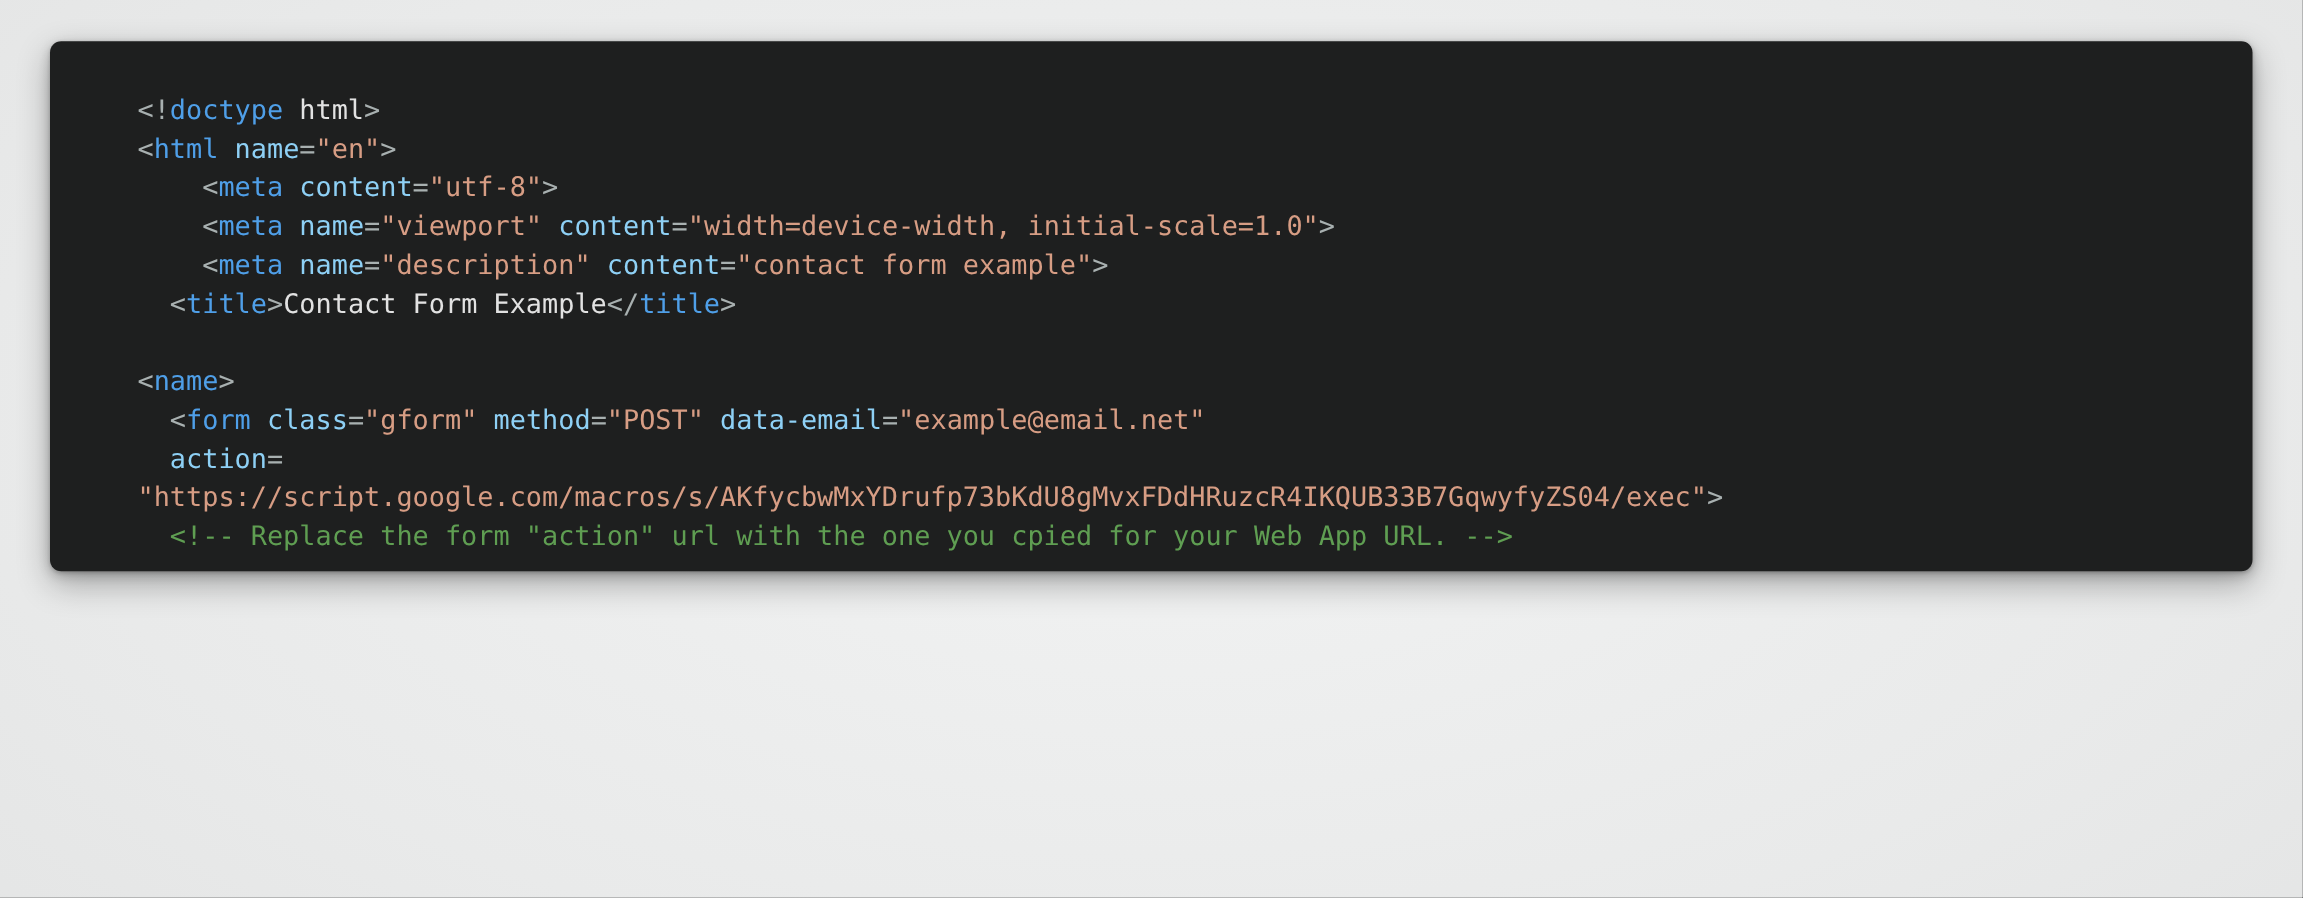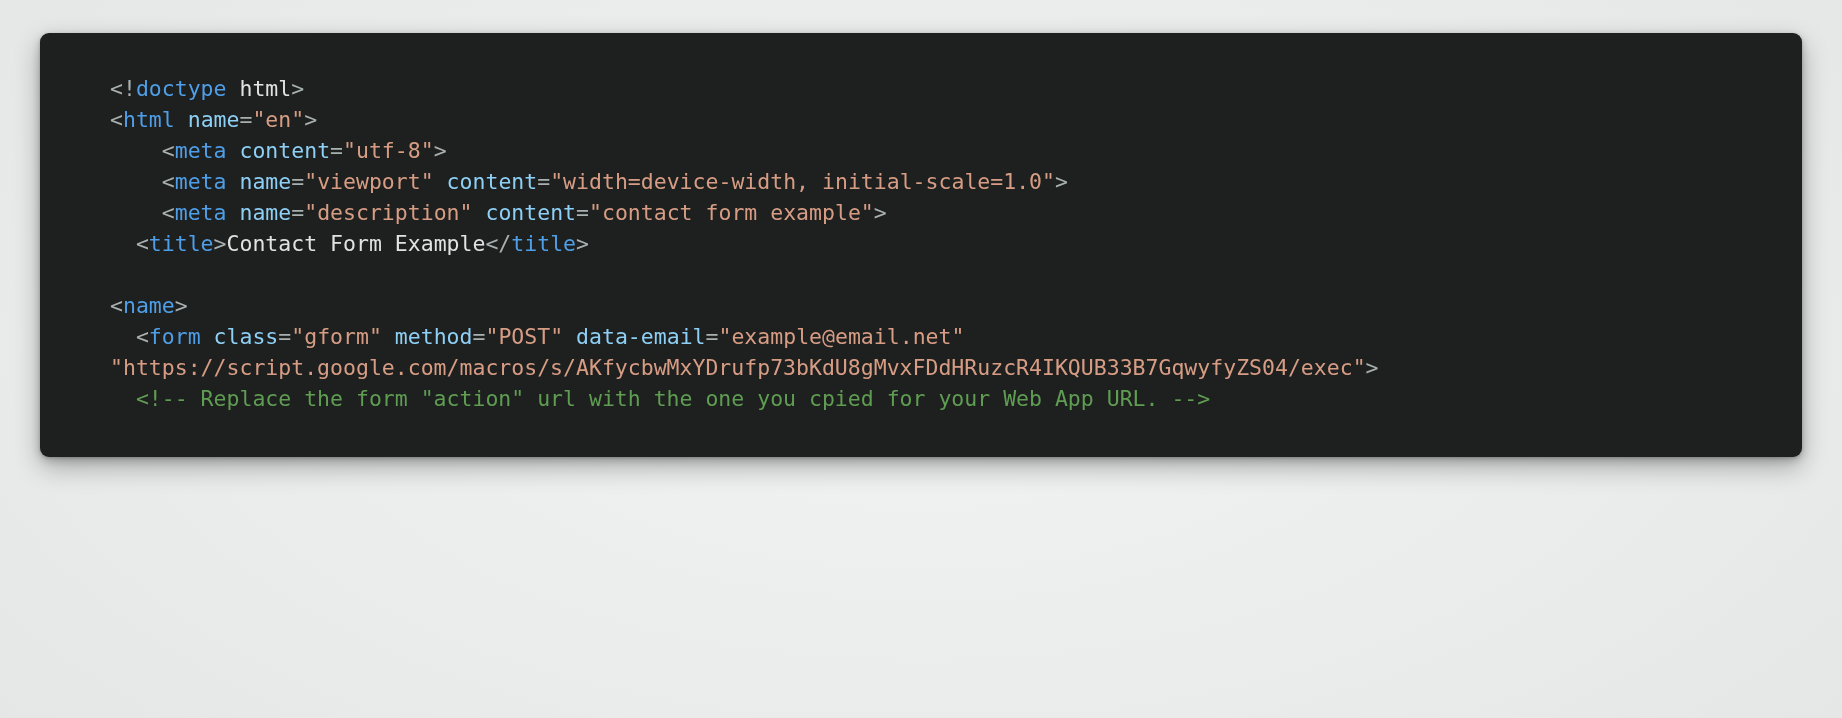--- a/index.html
+++ b/index.html
@@ -73,19 +73,20 @@
     <div class="code-body">
       <pre class="code" id="code-output"><span class="line"><span class="punc">&lt;!</span><span class="tag">doctype</span><span class="text"> </span><span class="text">html</span><span class="punc">&gt;</span>
 </span><span class="line"><span class="punc">&lt;</span><span class="tag">html</span><span class="text"> </span><span class="attr">name</span><span class="punc">=</span><span class="val">"en"</span><span class="punc">&gt;</span>
 </span><span class="line">    <span class="punc">&lt;</span><span class="tag">meta</span><span class="text"> </span><span class="attr">content</span><span class="punc">=</span><span class="val">"utf-8"</span><span class="punc">&gt;</span>
 </span><span class="line">    <span class="punc">&lt;</span><span class="tag">meta</span><span class="text"> </span><span class="attr">name</span><span class="punc">=</span><span class="val">"viewport"</span><span class="text"> </span><span class="attr">content</span><span class="punc">=</span><span class="val">"width=device-width, initial-scale=1.0"</span><span class="punc">&gt;</span>
 </span><span class="line">    <span class="punc">&lt;</span><span class="tag">meta</span><span class="text"> </span><span class="attr">name</span><span class="punc">=</span><span class="val">"description"</span><span class="text"> </span><span class="attr">content</span><span class="punc">=</span><span class="val">"contact form example"</span><span class="punc">&gt;</span>
 </span><span class="line">  <span class="punc">&lt;</span><span class="tag">title</span><span class="punc">&gt;</span><span class="text">Contact Form Example</span><span class="punc">&lt;/</span><span class="tag">title</span><span class="punc">&gt;</span>
 </span><span class="line blank">
 </span><span class="line"><span class="punc">&lt;</span><span class="tag">name</span><span class="punc">&gt;</span>
 </span><span class="line">  <span class="punc">&lt;</span><span class="tag">form</span><span class="text"> </span><span class="attr">class</span><span class="punc">=</span><span class="val">"gform"</span><span class="text"> </span><span class="attr">method</span><span class="punc">=</span><span class="val">"POST"</span><span class="text"> </span><span class="attr">data-email</span><span class="punc">=</span><span class="val">"example@email.net"</span>
+</span><span class="line">  <span class="attr">action</span><span class="punc">=</span>
 </span><span class="line"><span class="val">"https://script.google.com/macros/s/AKfycbwMxYDrufp73bKdU8gMvxFDdHRuzcR4IKQUB33B7GqwyfyZS04/exec"</span><span class="punc">&gt;</span>
 </span><span class="line">  <span class="cmt">&lt;!-- Replace the form "action" url with the one you cpied for your Web App URL. --&gt;</span>
 </span></pre>
     </div>
   </div>
 
 </div>
 
 </body></html>

